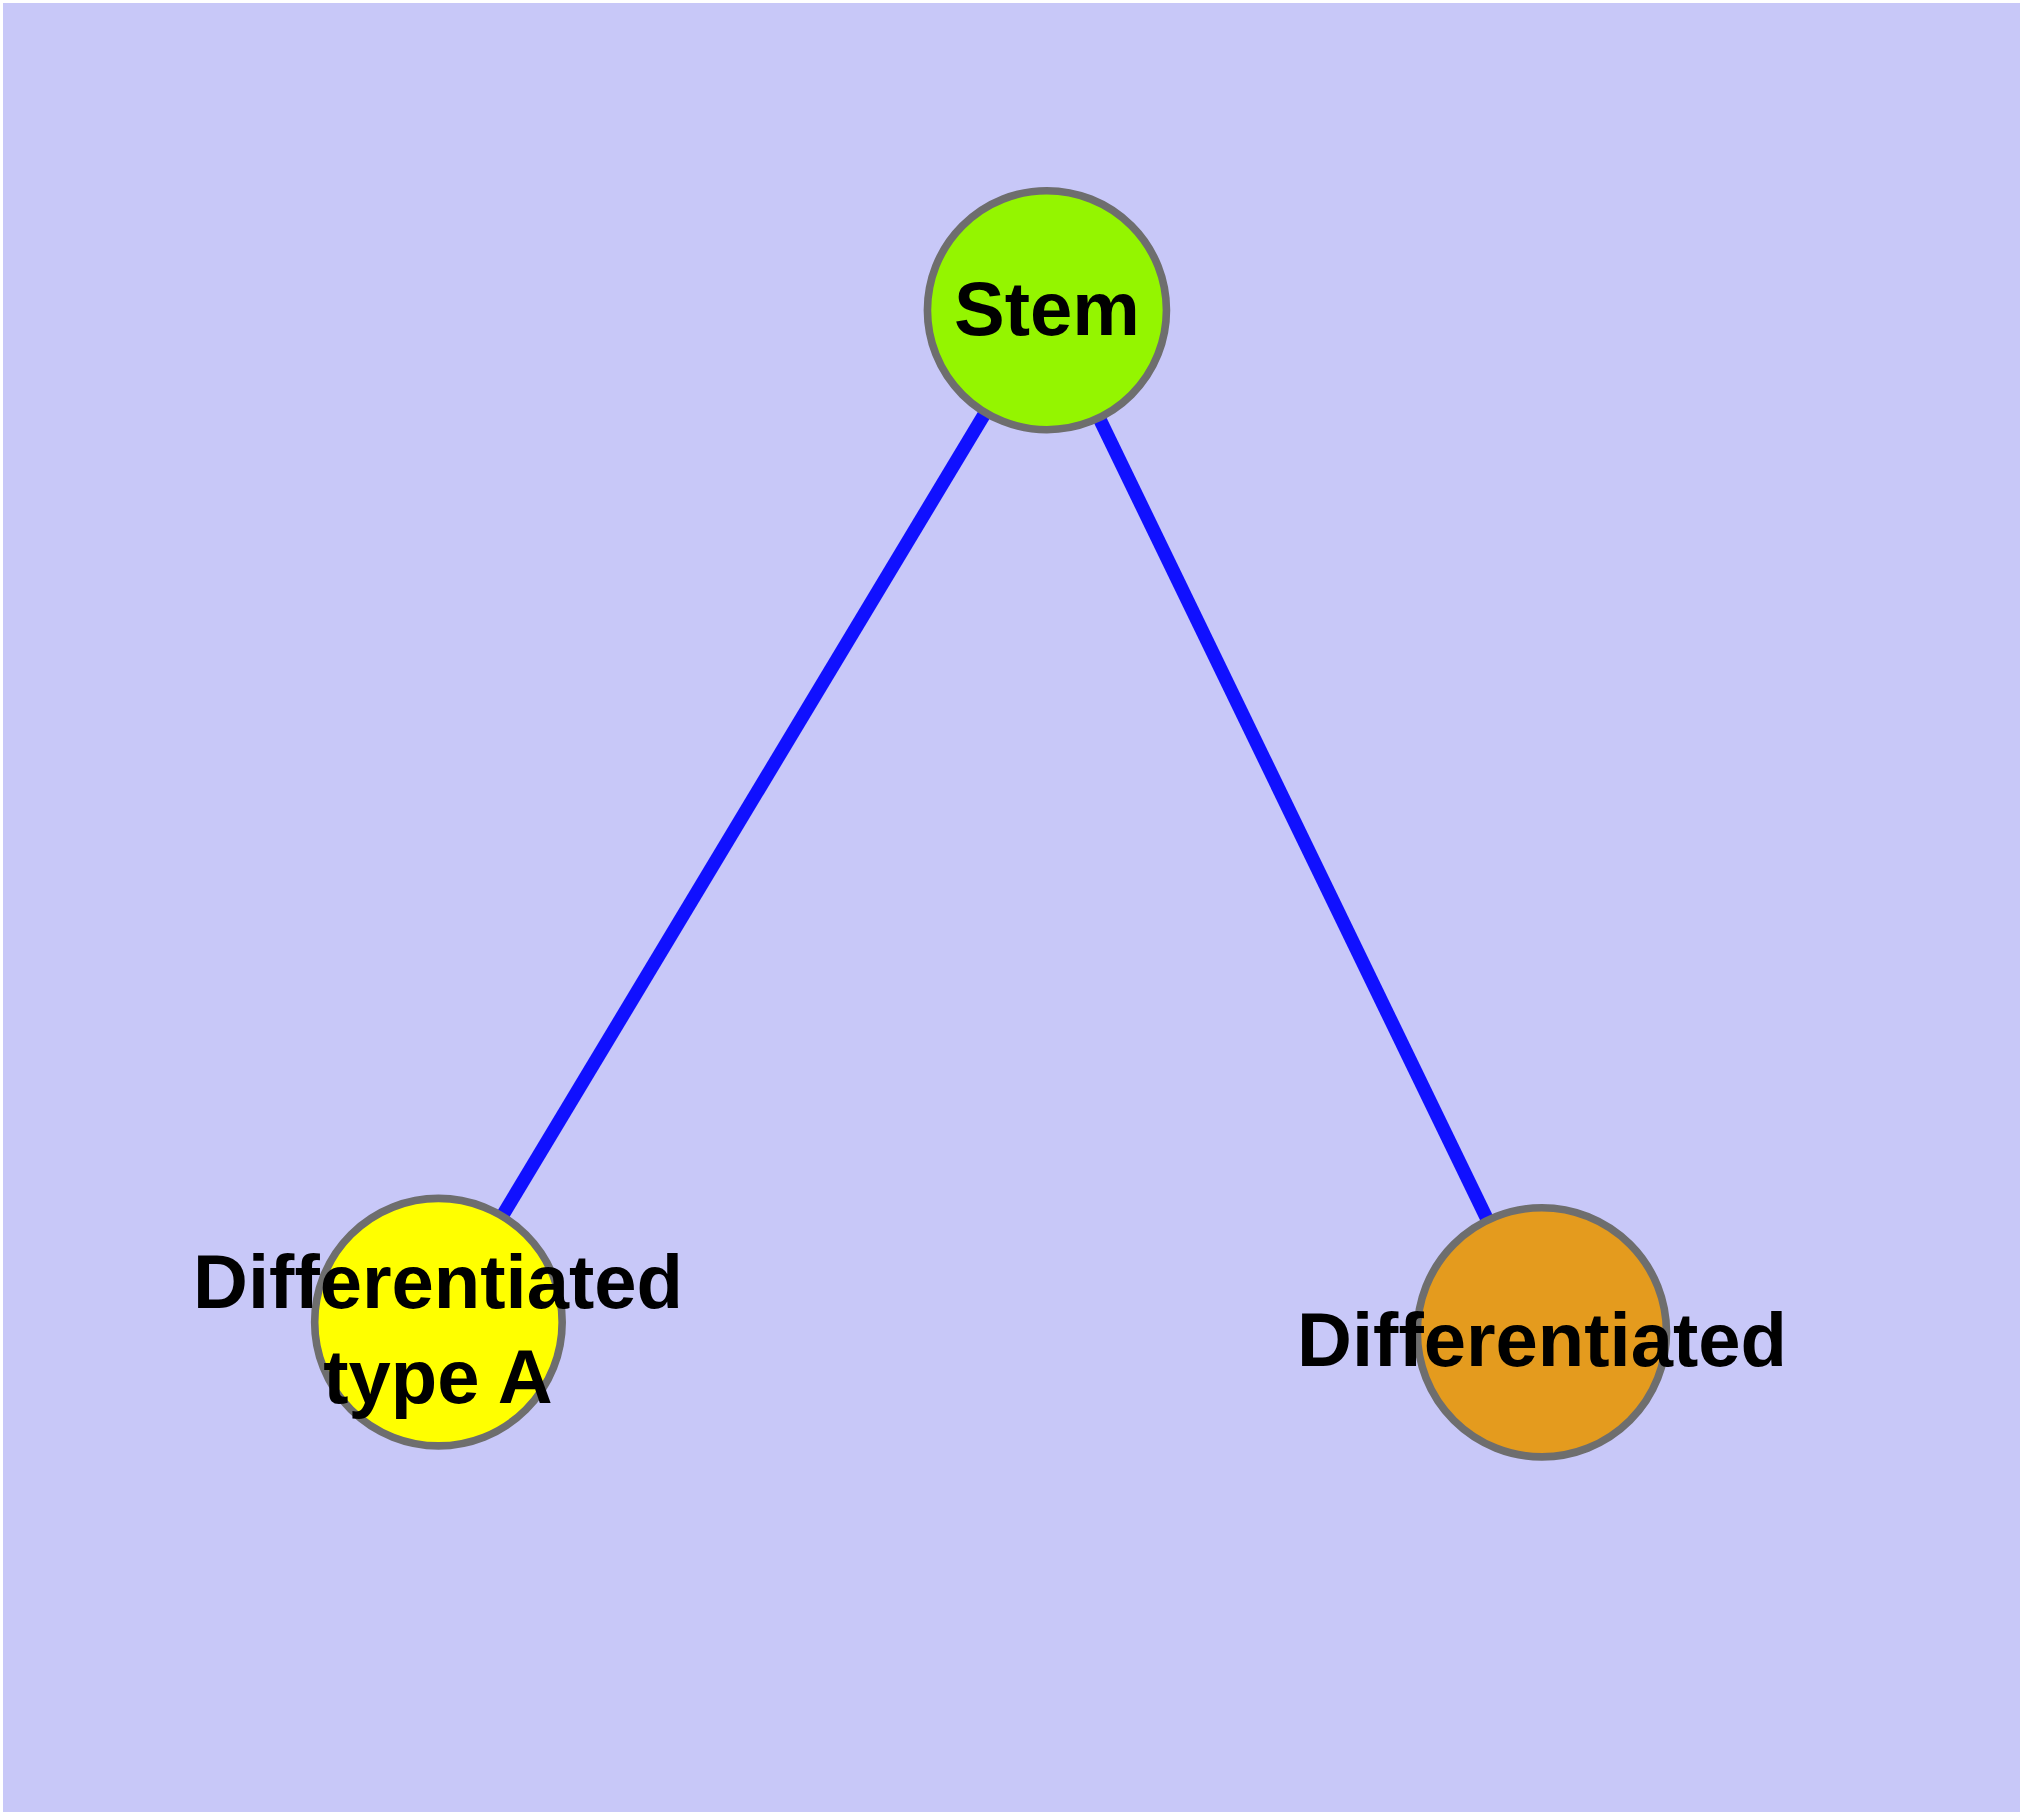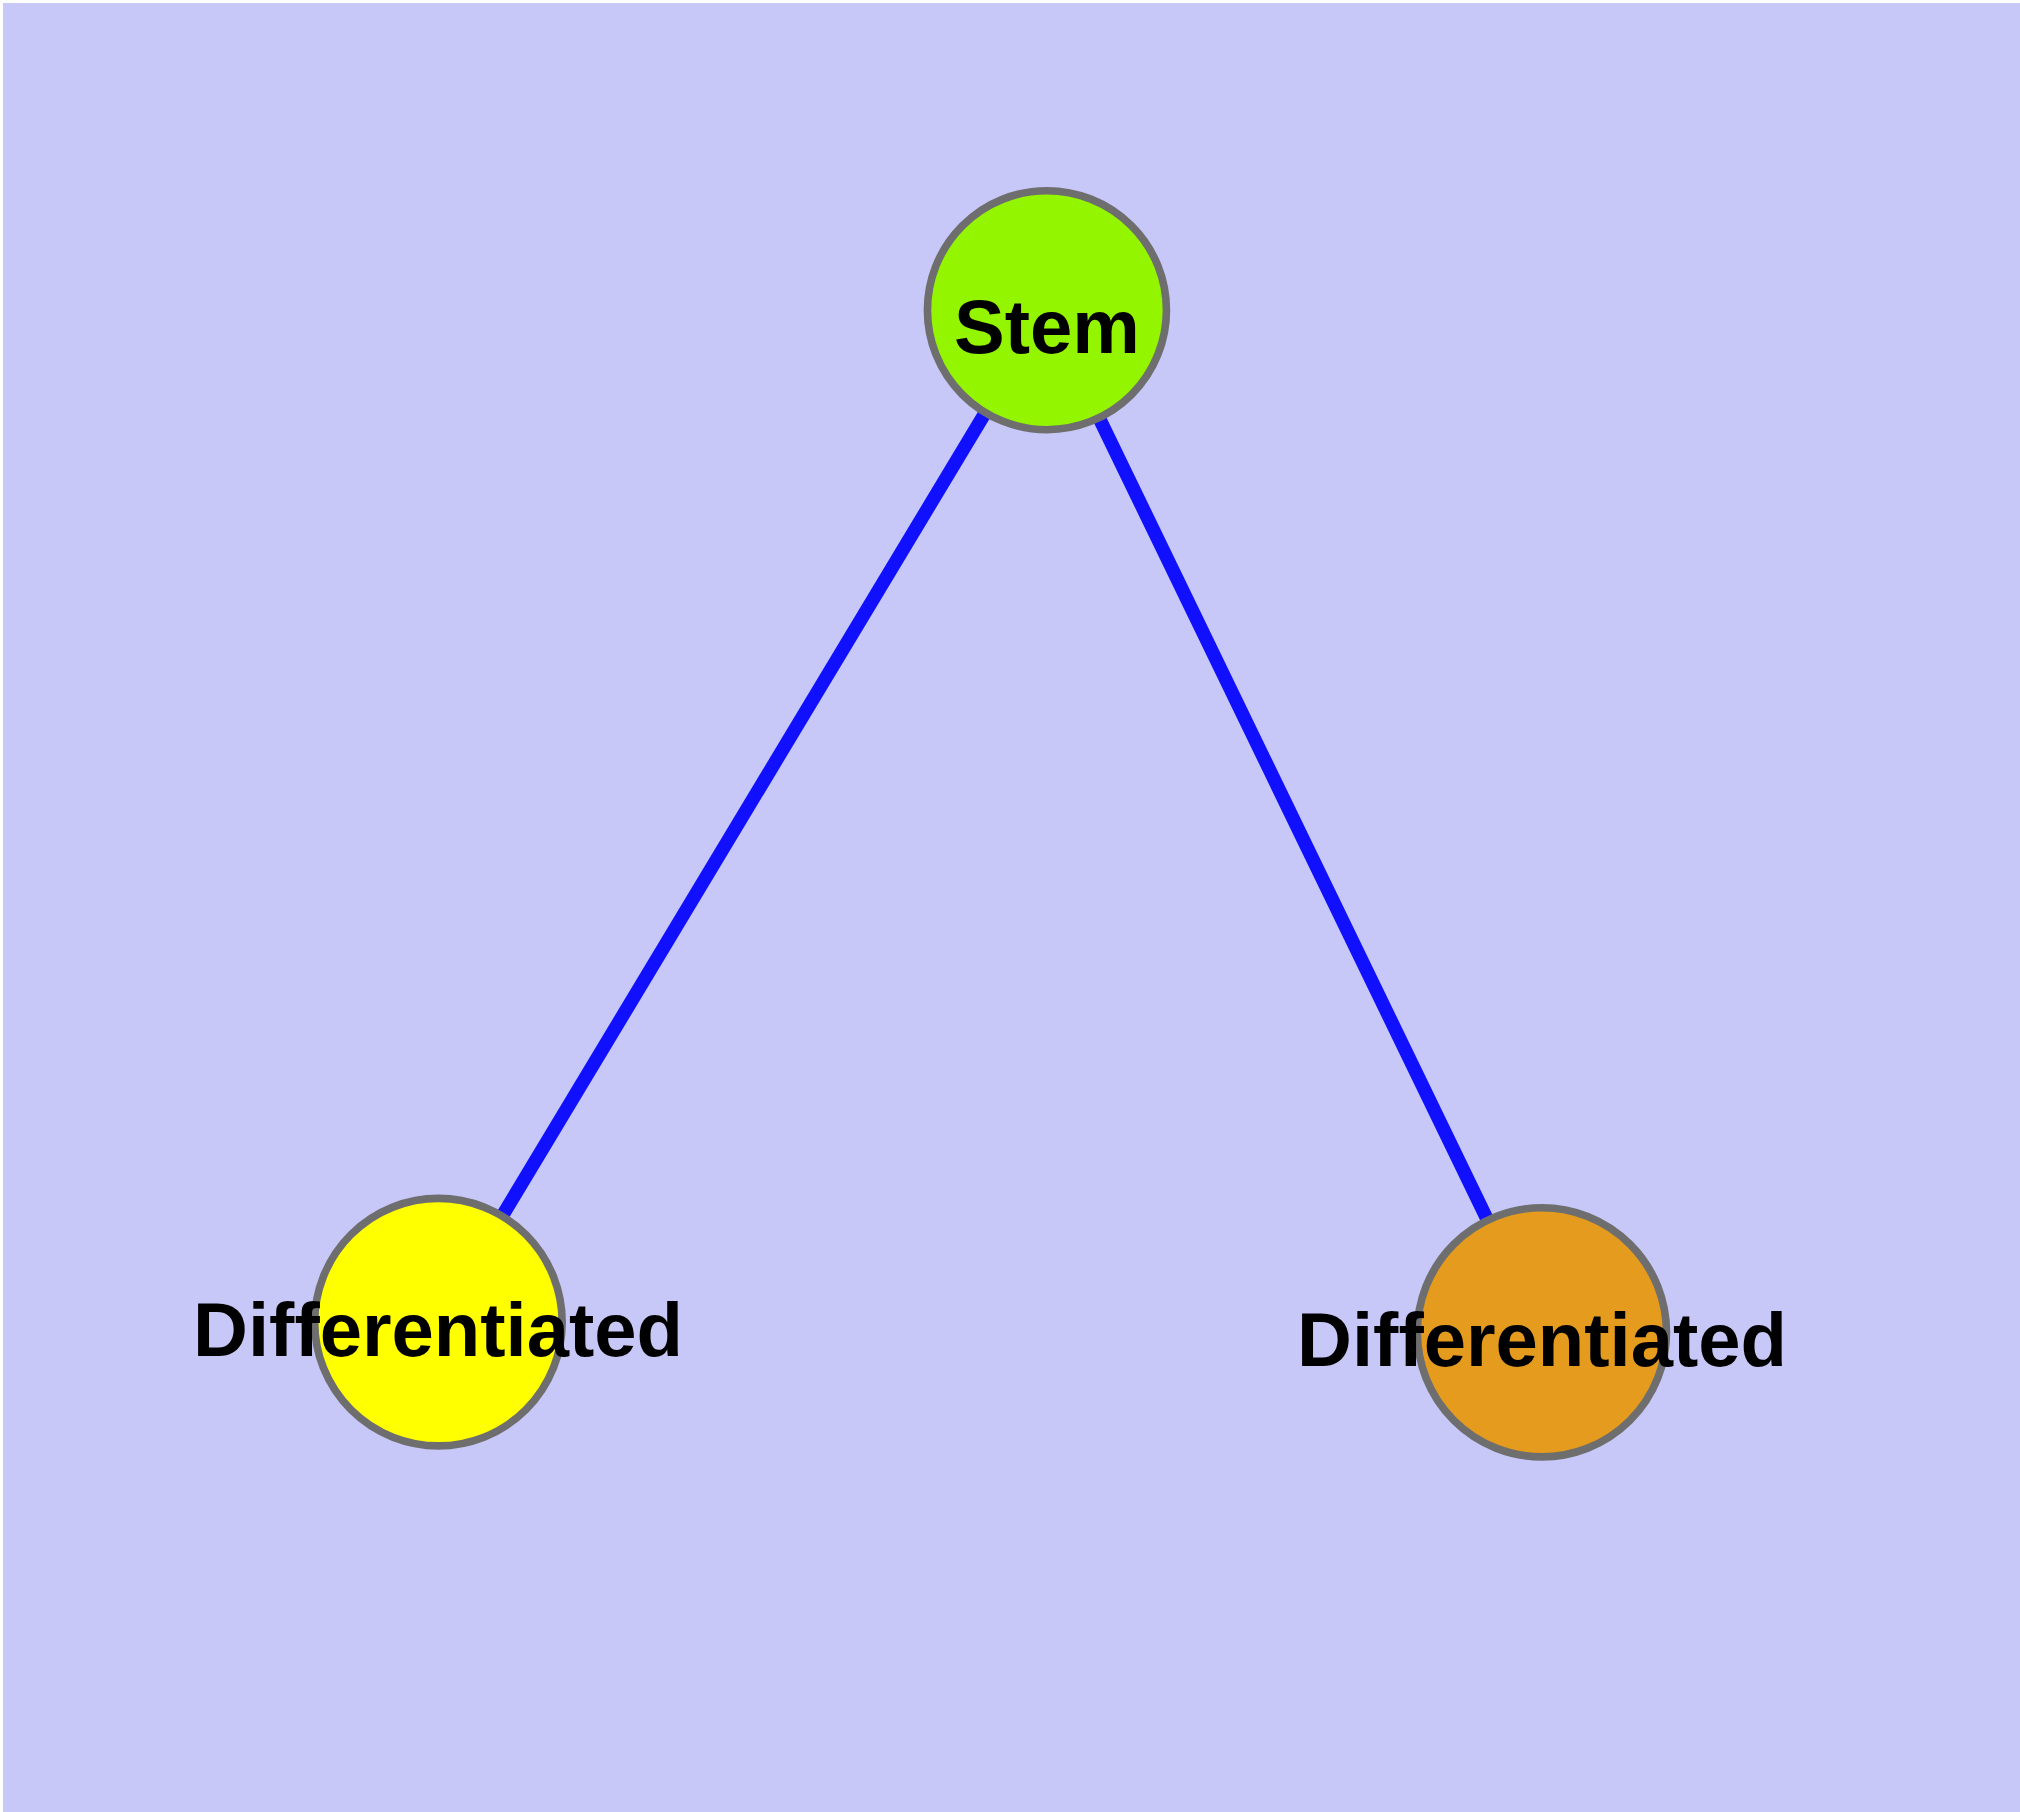--- a/index.html
+++ b/index.html
@@ -38,21 +38,21 @@
     font-size: 76px;
     line-height: 95px;
     color: #000000;
     text-align: center;
     white-space: nowrap;
     letter-spacing: 0;
   }
   .node-label .label-line {
     display: block;
   }
-  .label-stem   { left: 1047px; top: 326px; }
+  .label-stem   { left: 1047px; top: 308px; }
   .label-type-a { left: 438px;  top: 1329px; }
   .label-type-b { left: 1542px; top: 1339px; }
 </style>
 </head>
 <body>
 
 <div class="page">
 
   <div class="plot-bg"></div>
 
@@ -65,20 +65,21 @@
     <circle cx="517" cy="1560" r="146" fill="#FFFF00" stroke="#6E6E6E" stroke-width="9"></circle>
     <circle cx="1819" cy="1572" r="147" fill="#E49B1E" stroke="#6E6E6E" stroke-width="9"></circle>
   </svg>
 
   <div class="node-label label-stem">
     <span class="label-line">Stem</span>
   </div>
 
   <div class="node-label label-type-a">
     <span class="label-line">Differentiated</span>
+    <span class="label-line">type A</span>
   </div>
 
   <div class="node-label label-type-b">
     <span class="label-line">Differentiated</span>
   </div>
 
 </div>
 
 
 </body></html>

